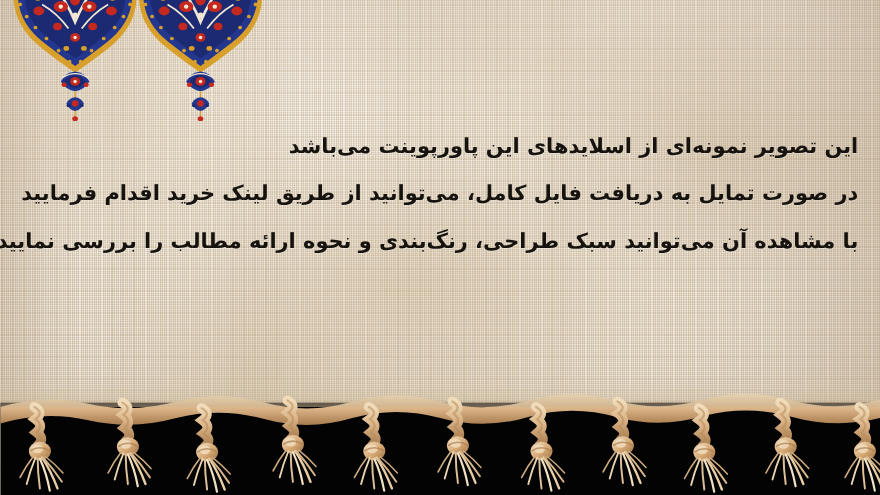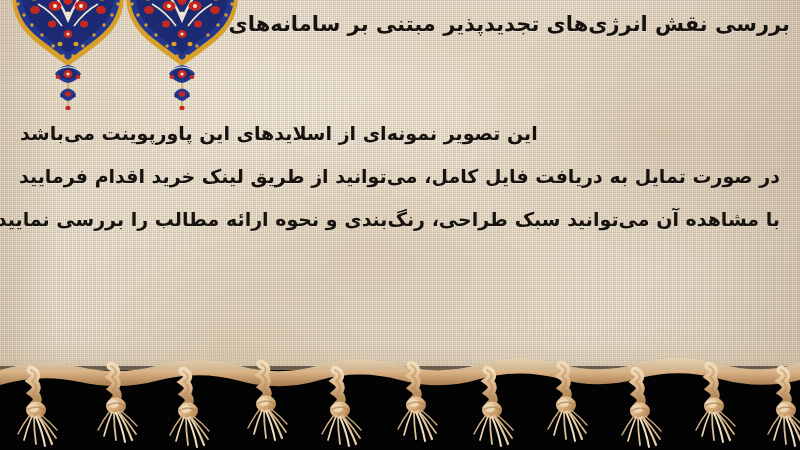--- a/index.html
+++ b/index.html
@@ -97,21 +97,21 @@
     color: #16120e;
     white-space: nowrap;
     text-shadow: 0 1px 0 rgba(255,255,255,0.28);
   }
 
   .body-block {
     position: absolute;
     top: 112px;
     left: 20px;
     width: 760px;
-    text-align: left;
+    text-align: right;
     direction: rtl;
   }
   .body-line {
     font-size: 19px;
     font-weight: 600;
     line-height: 43px;
     color: #16120e;
     white-space: nowrap;
     text-shadow: 0 1px 0 rgba(255,255,255,0.25);
   }
@@ -228,21 +228,20 @@
       <use href="#medallion" x="0" y="0" transform="translate(68,18)"></use>
       <use href="#pendant" x="0" y="0" transform="translate(68,70)"></use>
     </g>
     <g>
       <use href="#medallion" x="0" y="0" transform="translate(182,18)"></use>
       <use href="#pendant" x="0" y="0" transform="translate(182,70)"></use>
     </g>
   </svg>
 
   <div class="title-block">
-    <div class="title-line">بررسی نقش انرژی‌های تجدیدپذیر مبتنی بر سامانه‌های</div>
   </div>
 
   <div class="body-block">
     <div class="body-line">این تصویر نمونه‌ای از اسلایدهای این پاورپوینت می‌باشد</div>
     <div class="body-line">در صورت تمایل به دریافت فایل کامل، می‌توانید از طریق لینک خرید اقدام فرمایید</div>
     <div class="body-line">با مشاهده آن می‌توانید سبک طراحی، رنگ‌بندی و نحوه ارائه مطالب را بررسی نمایید</div>
   </div>
 
   <svg class="fringe-zone" viewBox="0 0 800 110" preserveAspectRatio="none">
     <defs>

